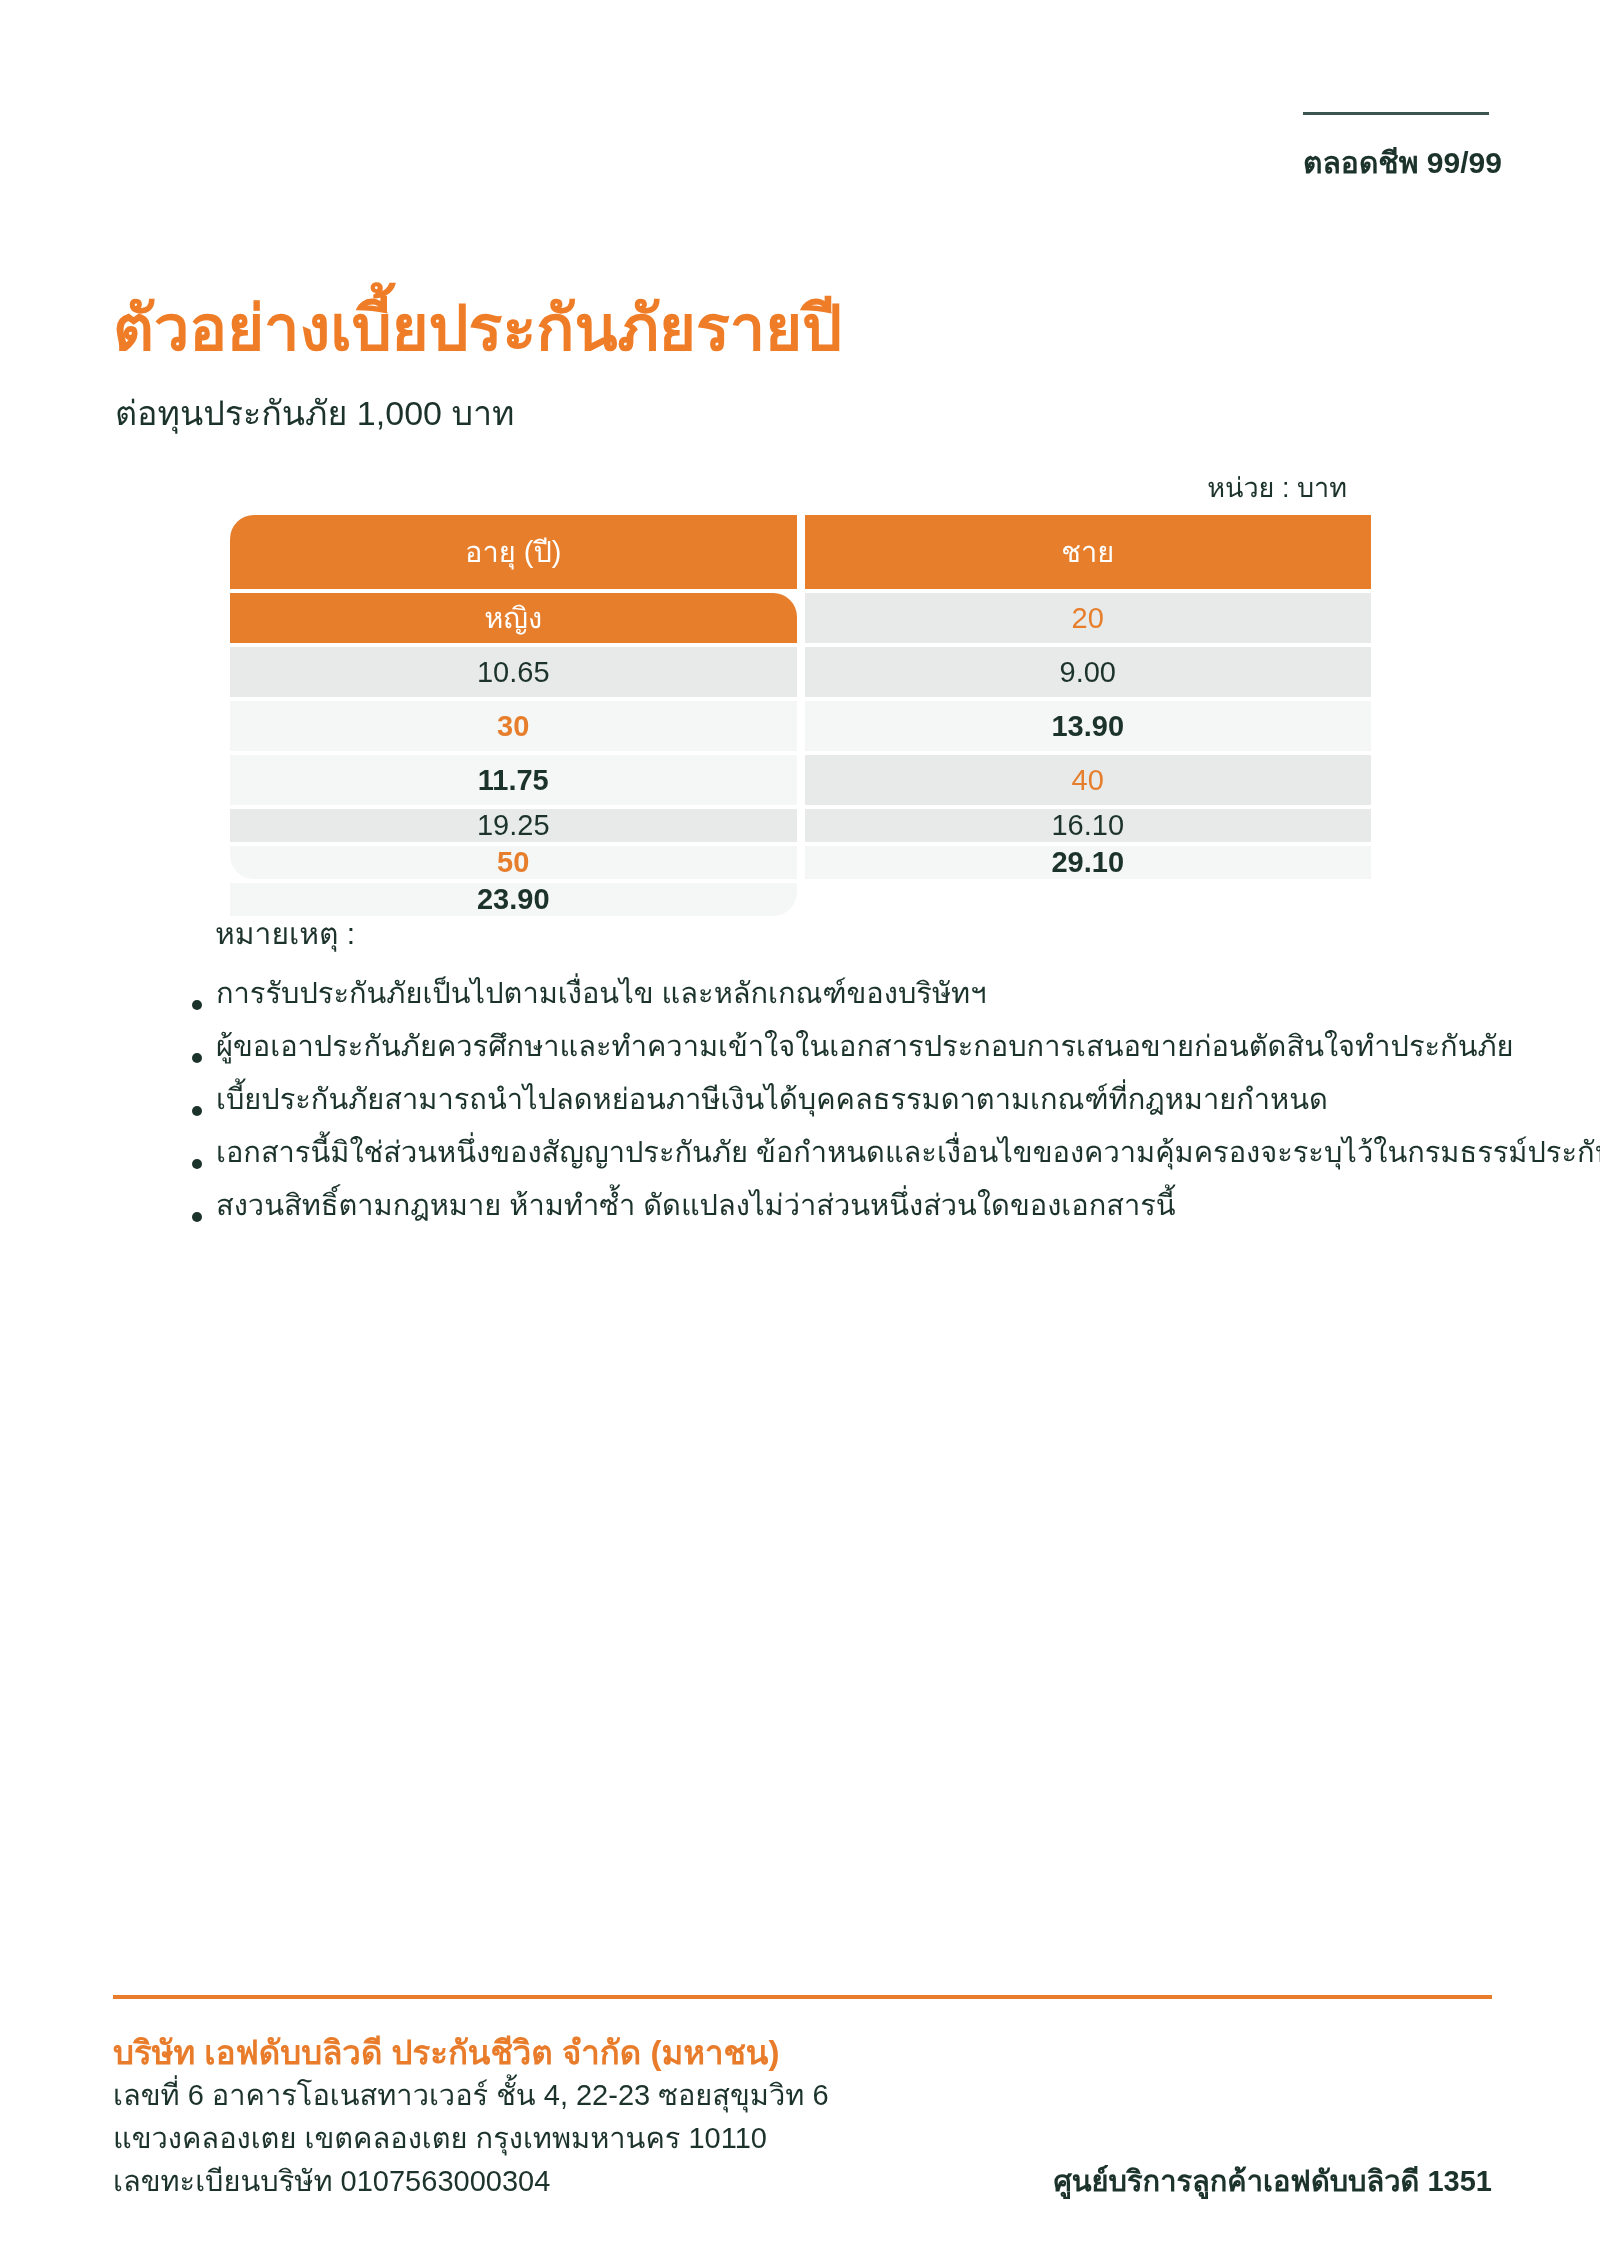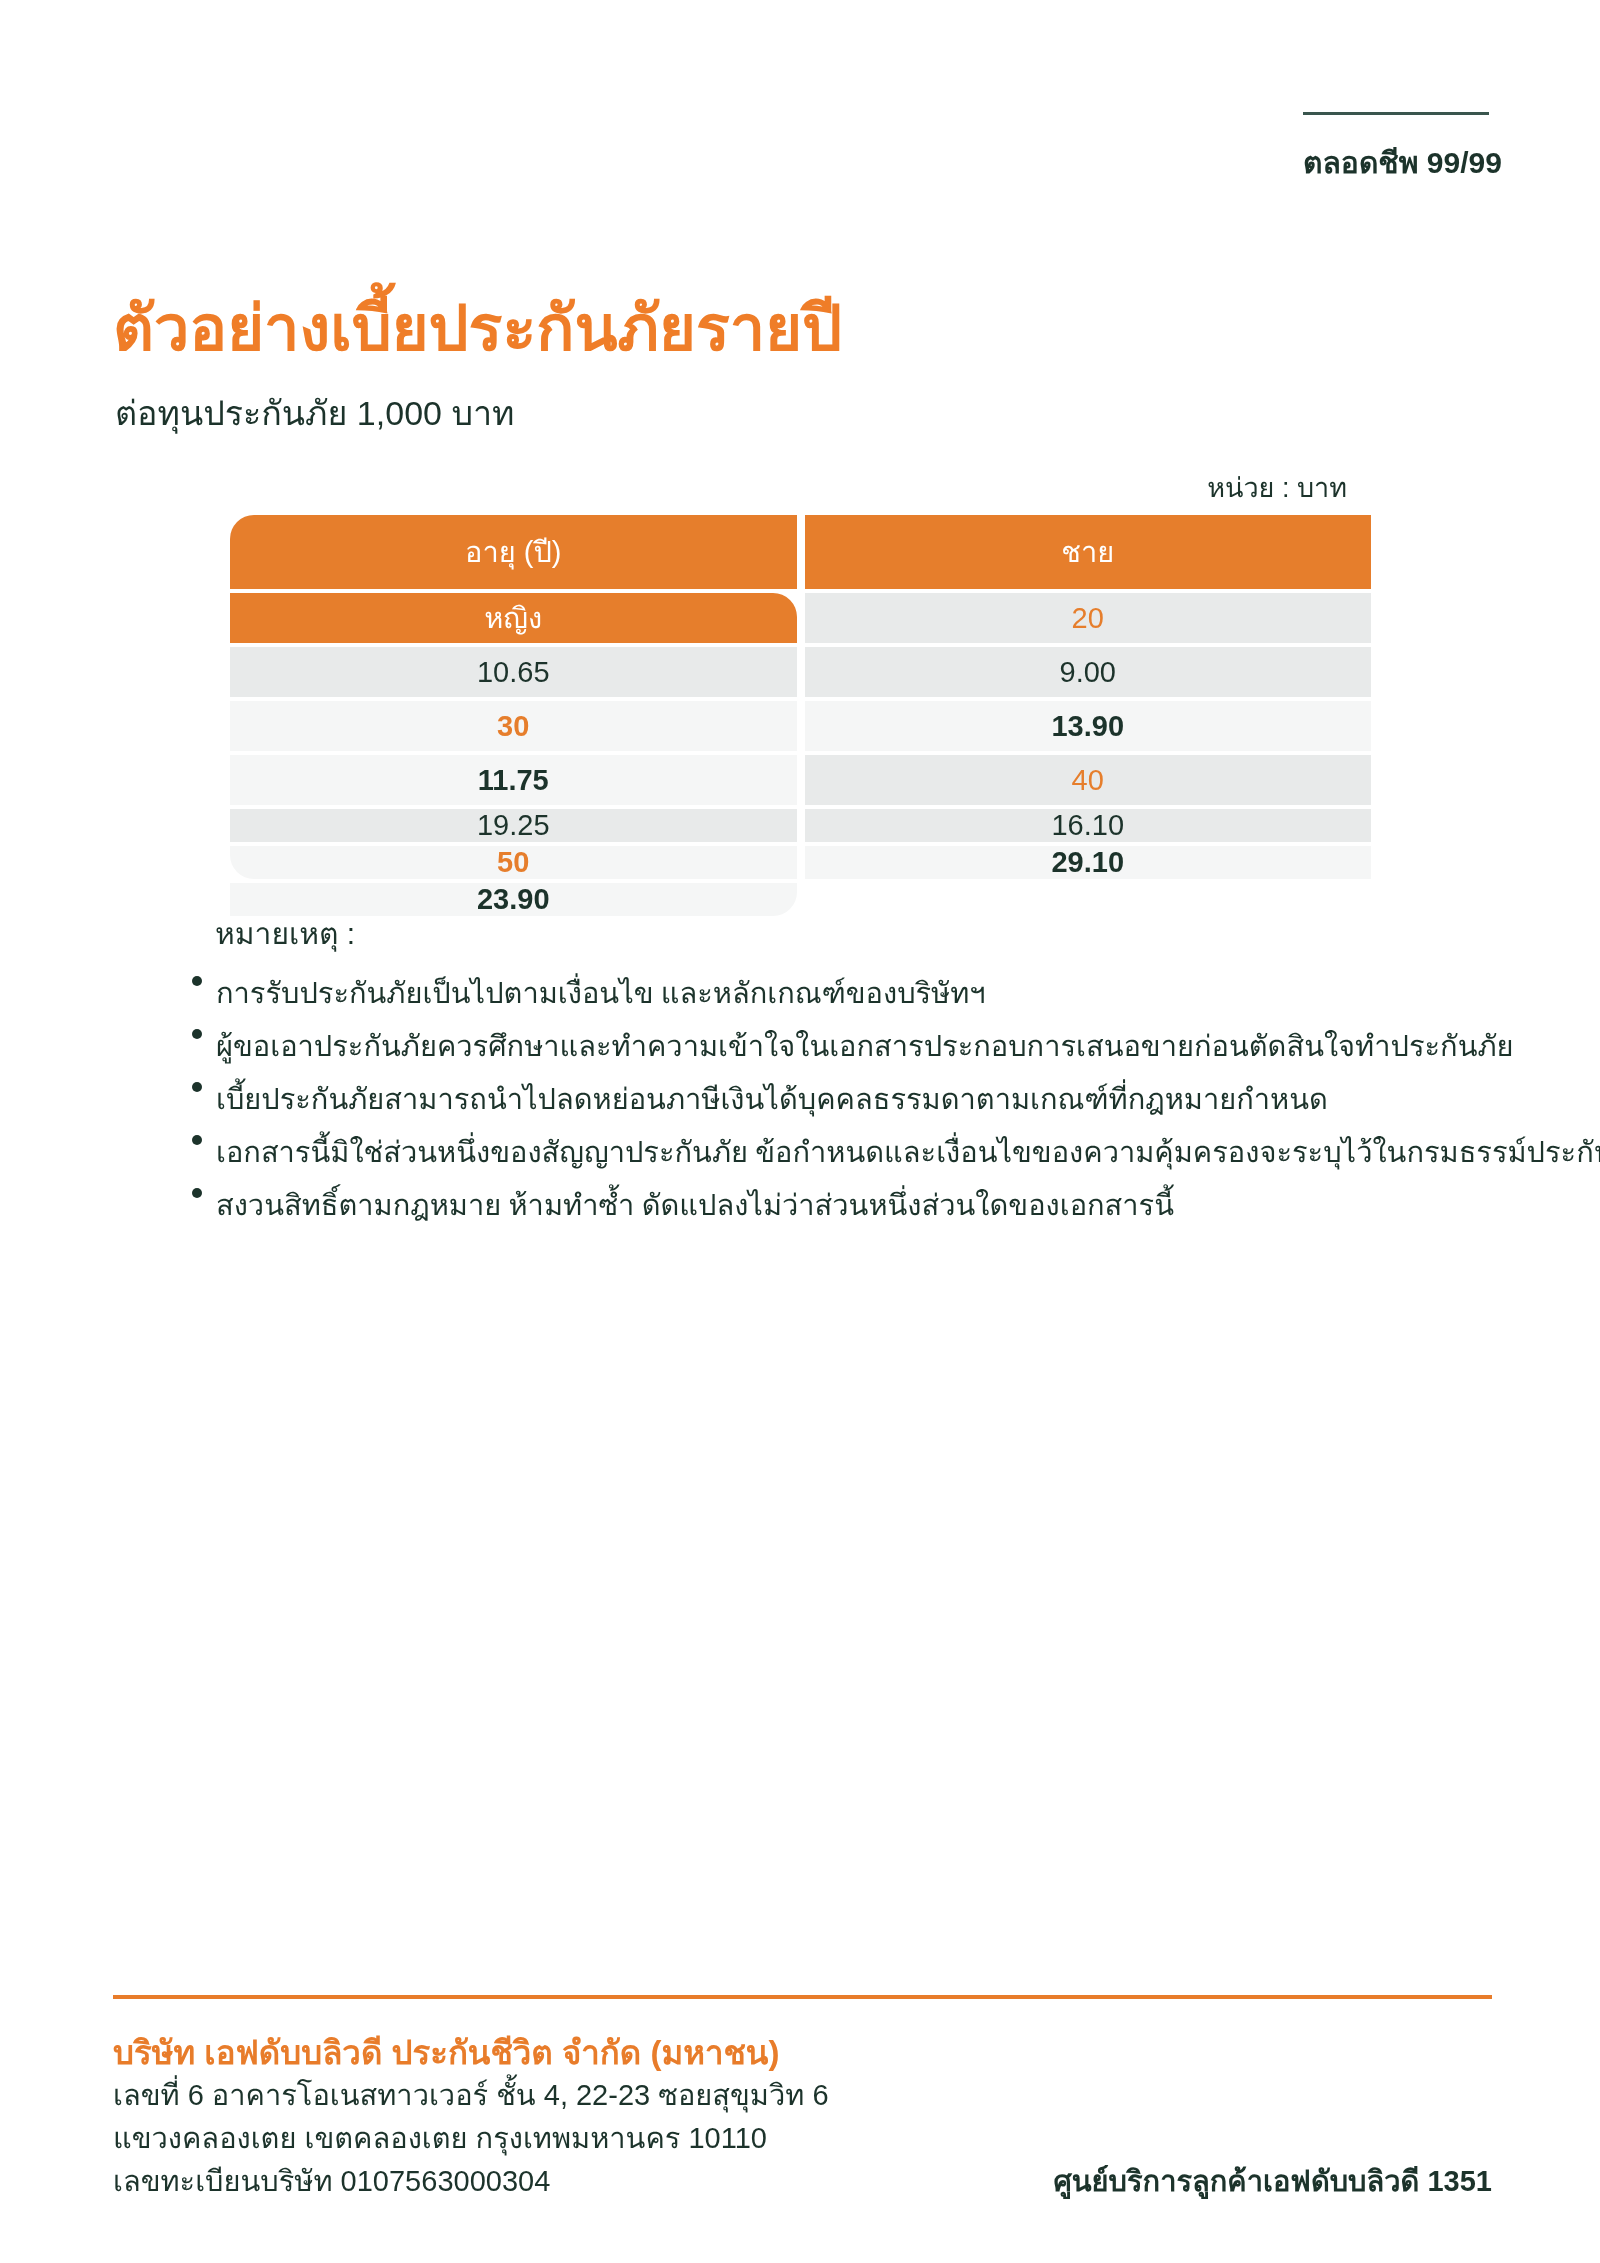--- a/index.html
+++ b/index.html
@@ -54,21 +54,21 @@
   .td { color:#1c332b; }
   .td.age { color:#e67e2c; }
   .row-dark  { background:#e8eaea; }
   .row-light { background:#f5f6f6;font-weight:bold; }
   .td.bl { border-bottom-left-radius:24px; }
   .td.br { border-bottom-right-radius:24px; }
 
   
   .notes { position:absolute; left:192px; top:910px; width:1360px; }
   .notes-title { margin-left:23px; font-size:30px; margin-bottom:16px; white-space:nowrap; }
-  .note-item { display:flex; align-items:flex-start; margin-top:19px; font-size:29px; line-height:34px; white-space:nowrap;font-family:Liberation Serif, serif; }
+  .note-item { display:flex; align-items:flex-end; margin-top:19px; font-size:29px; line-height:34px; white-space:nowrap; }
   .bullet-dot {
     flex:0 0 auto; width:10px; height:10px; border-radius:50%;
     background:#1c332b; margin-right:14px;
   }
 
   
   .footer { position:absolute; left:113px; top:1995px; width:1379px; }
   .footer-rule { height:4px; background:#e87c2a; }
   .company-name { margin-top:32px; font-size:33px; line-height:43px; font-weight:700; color:#e87c2a; white-space:nowrap; }
   .footer-line { font-size:29px; line-height:43px; color:#1c332b; white-space:nowrap; }

